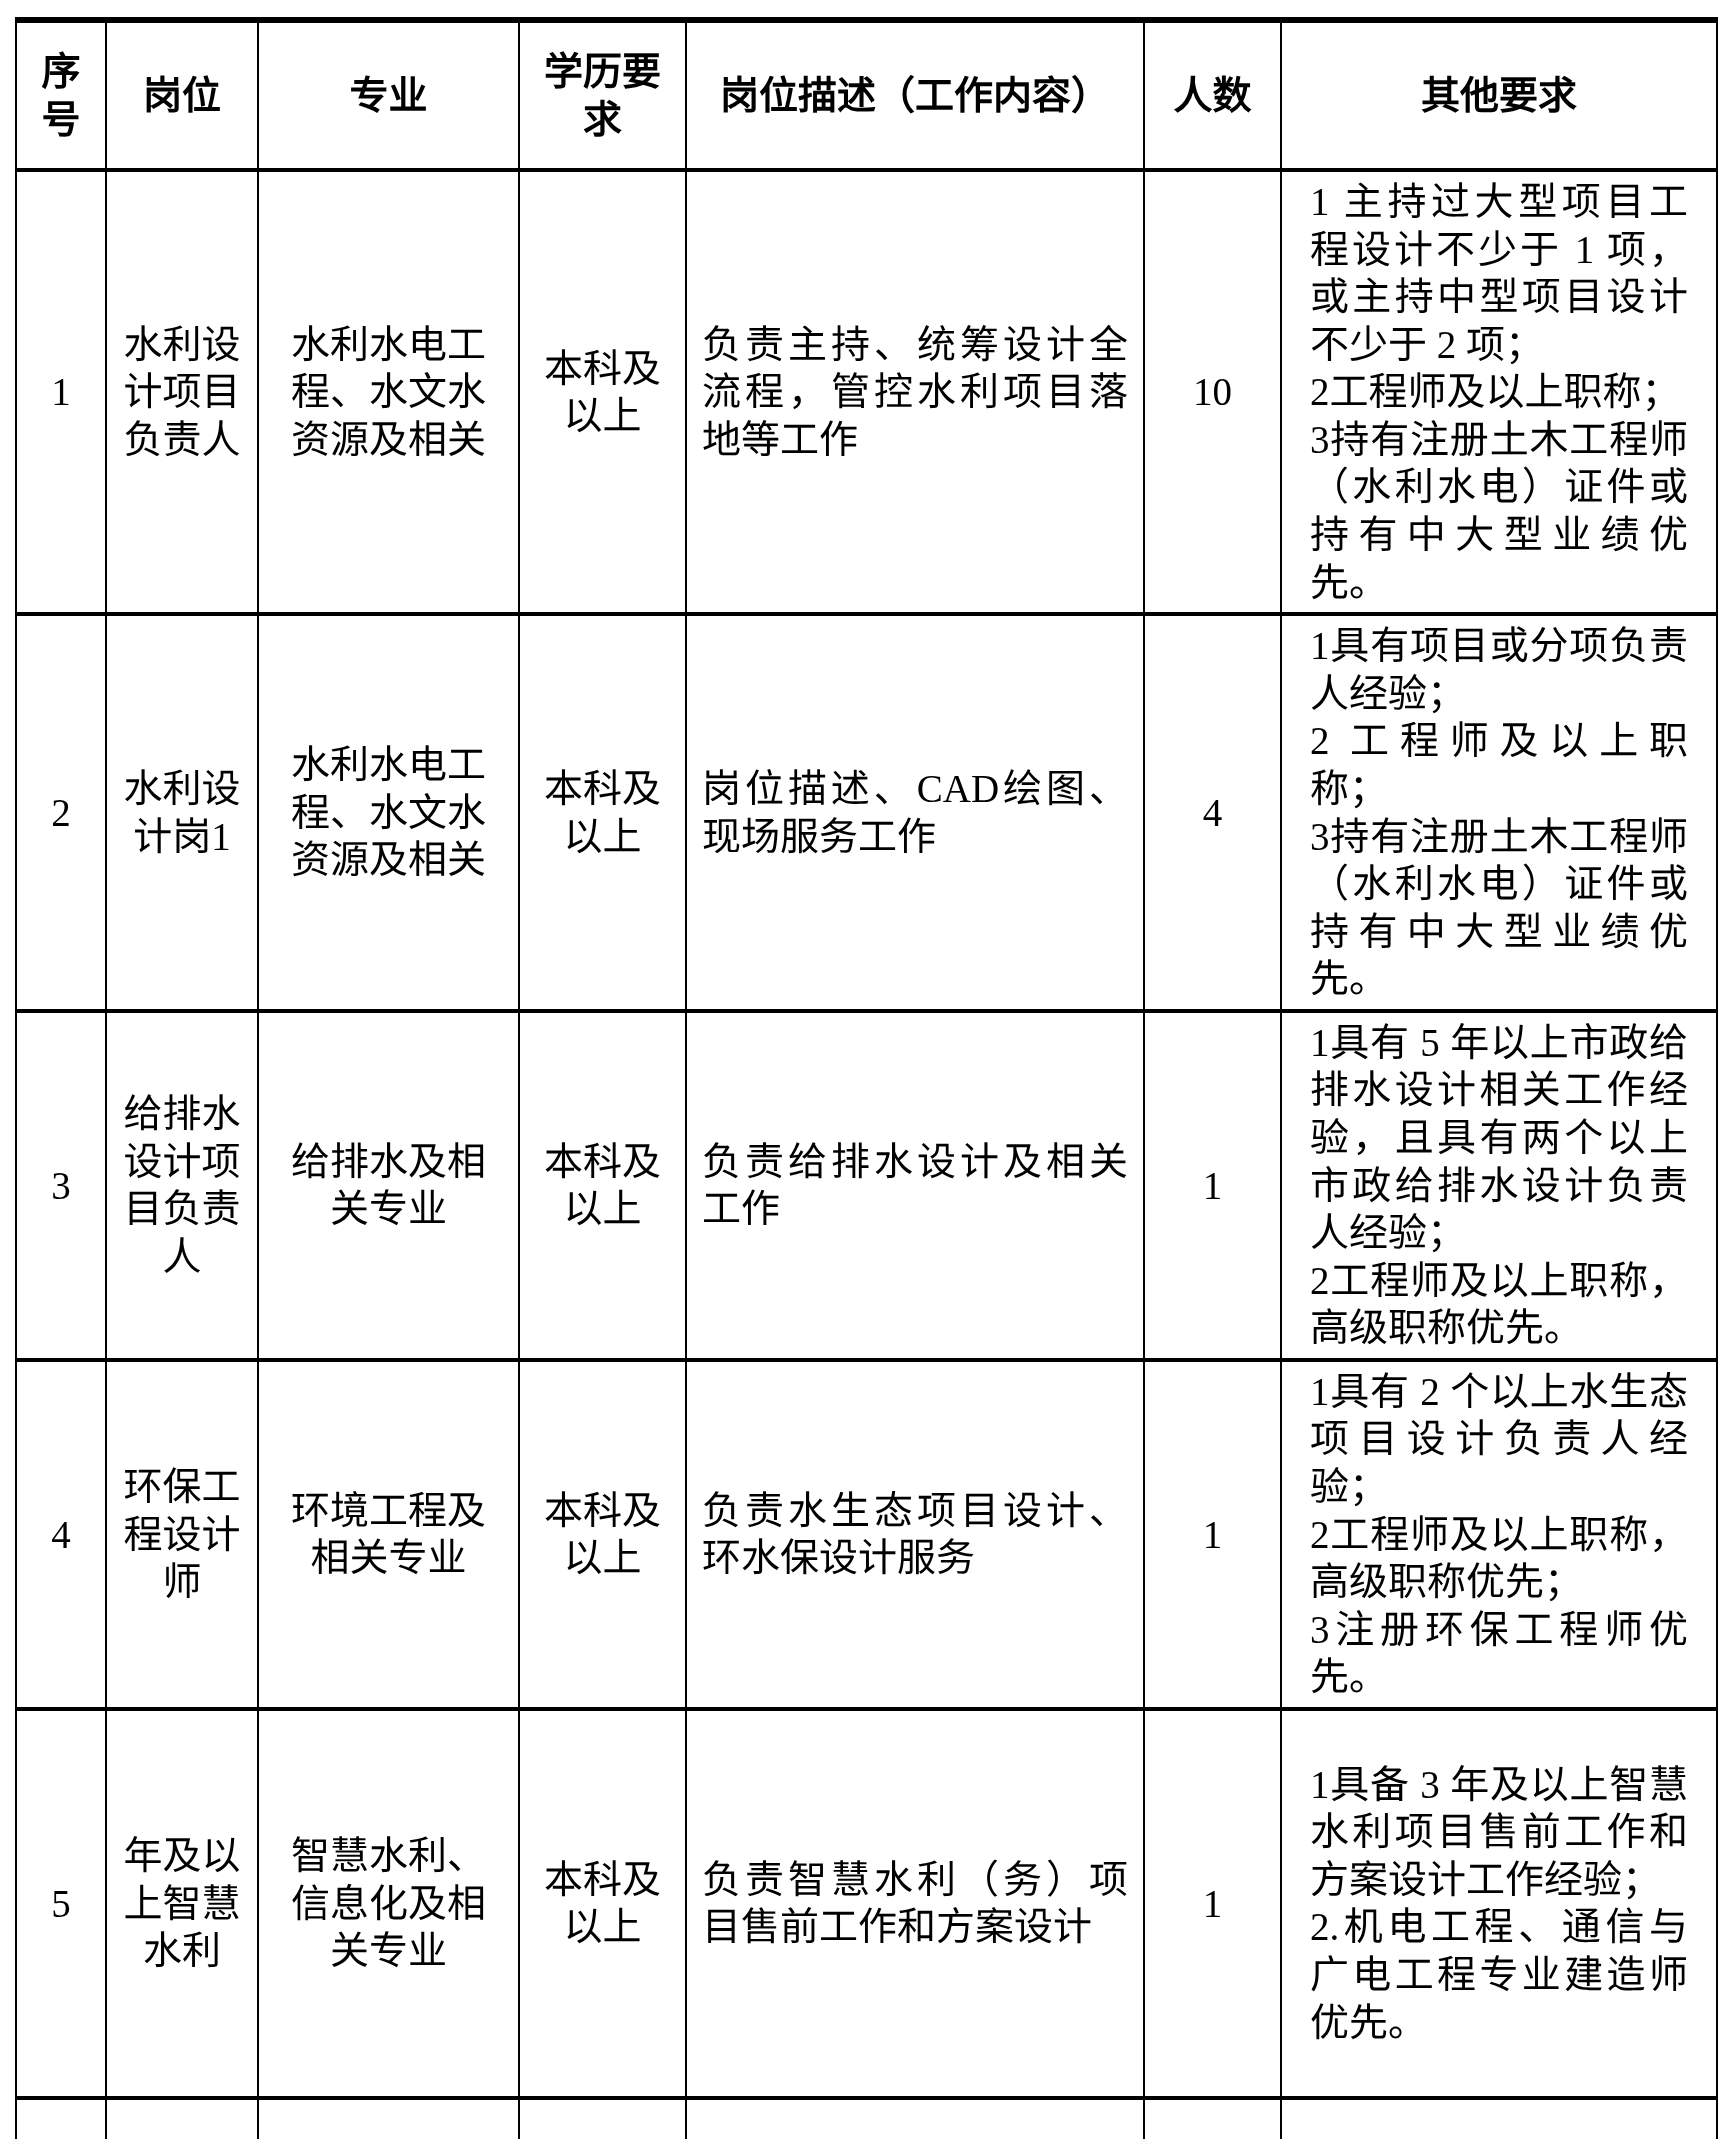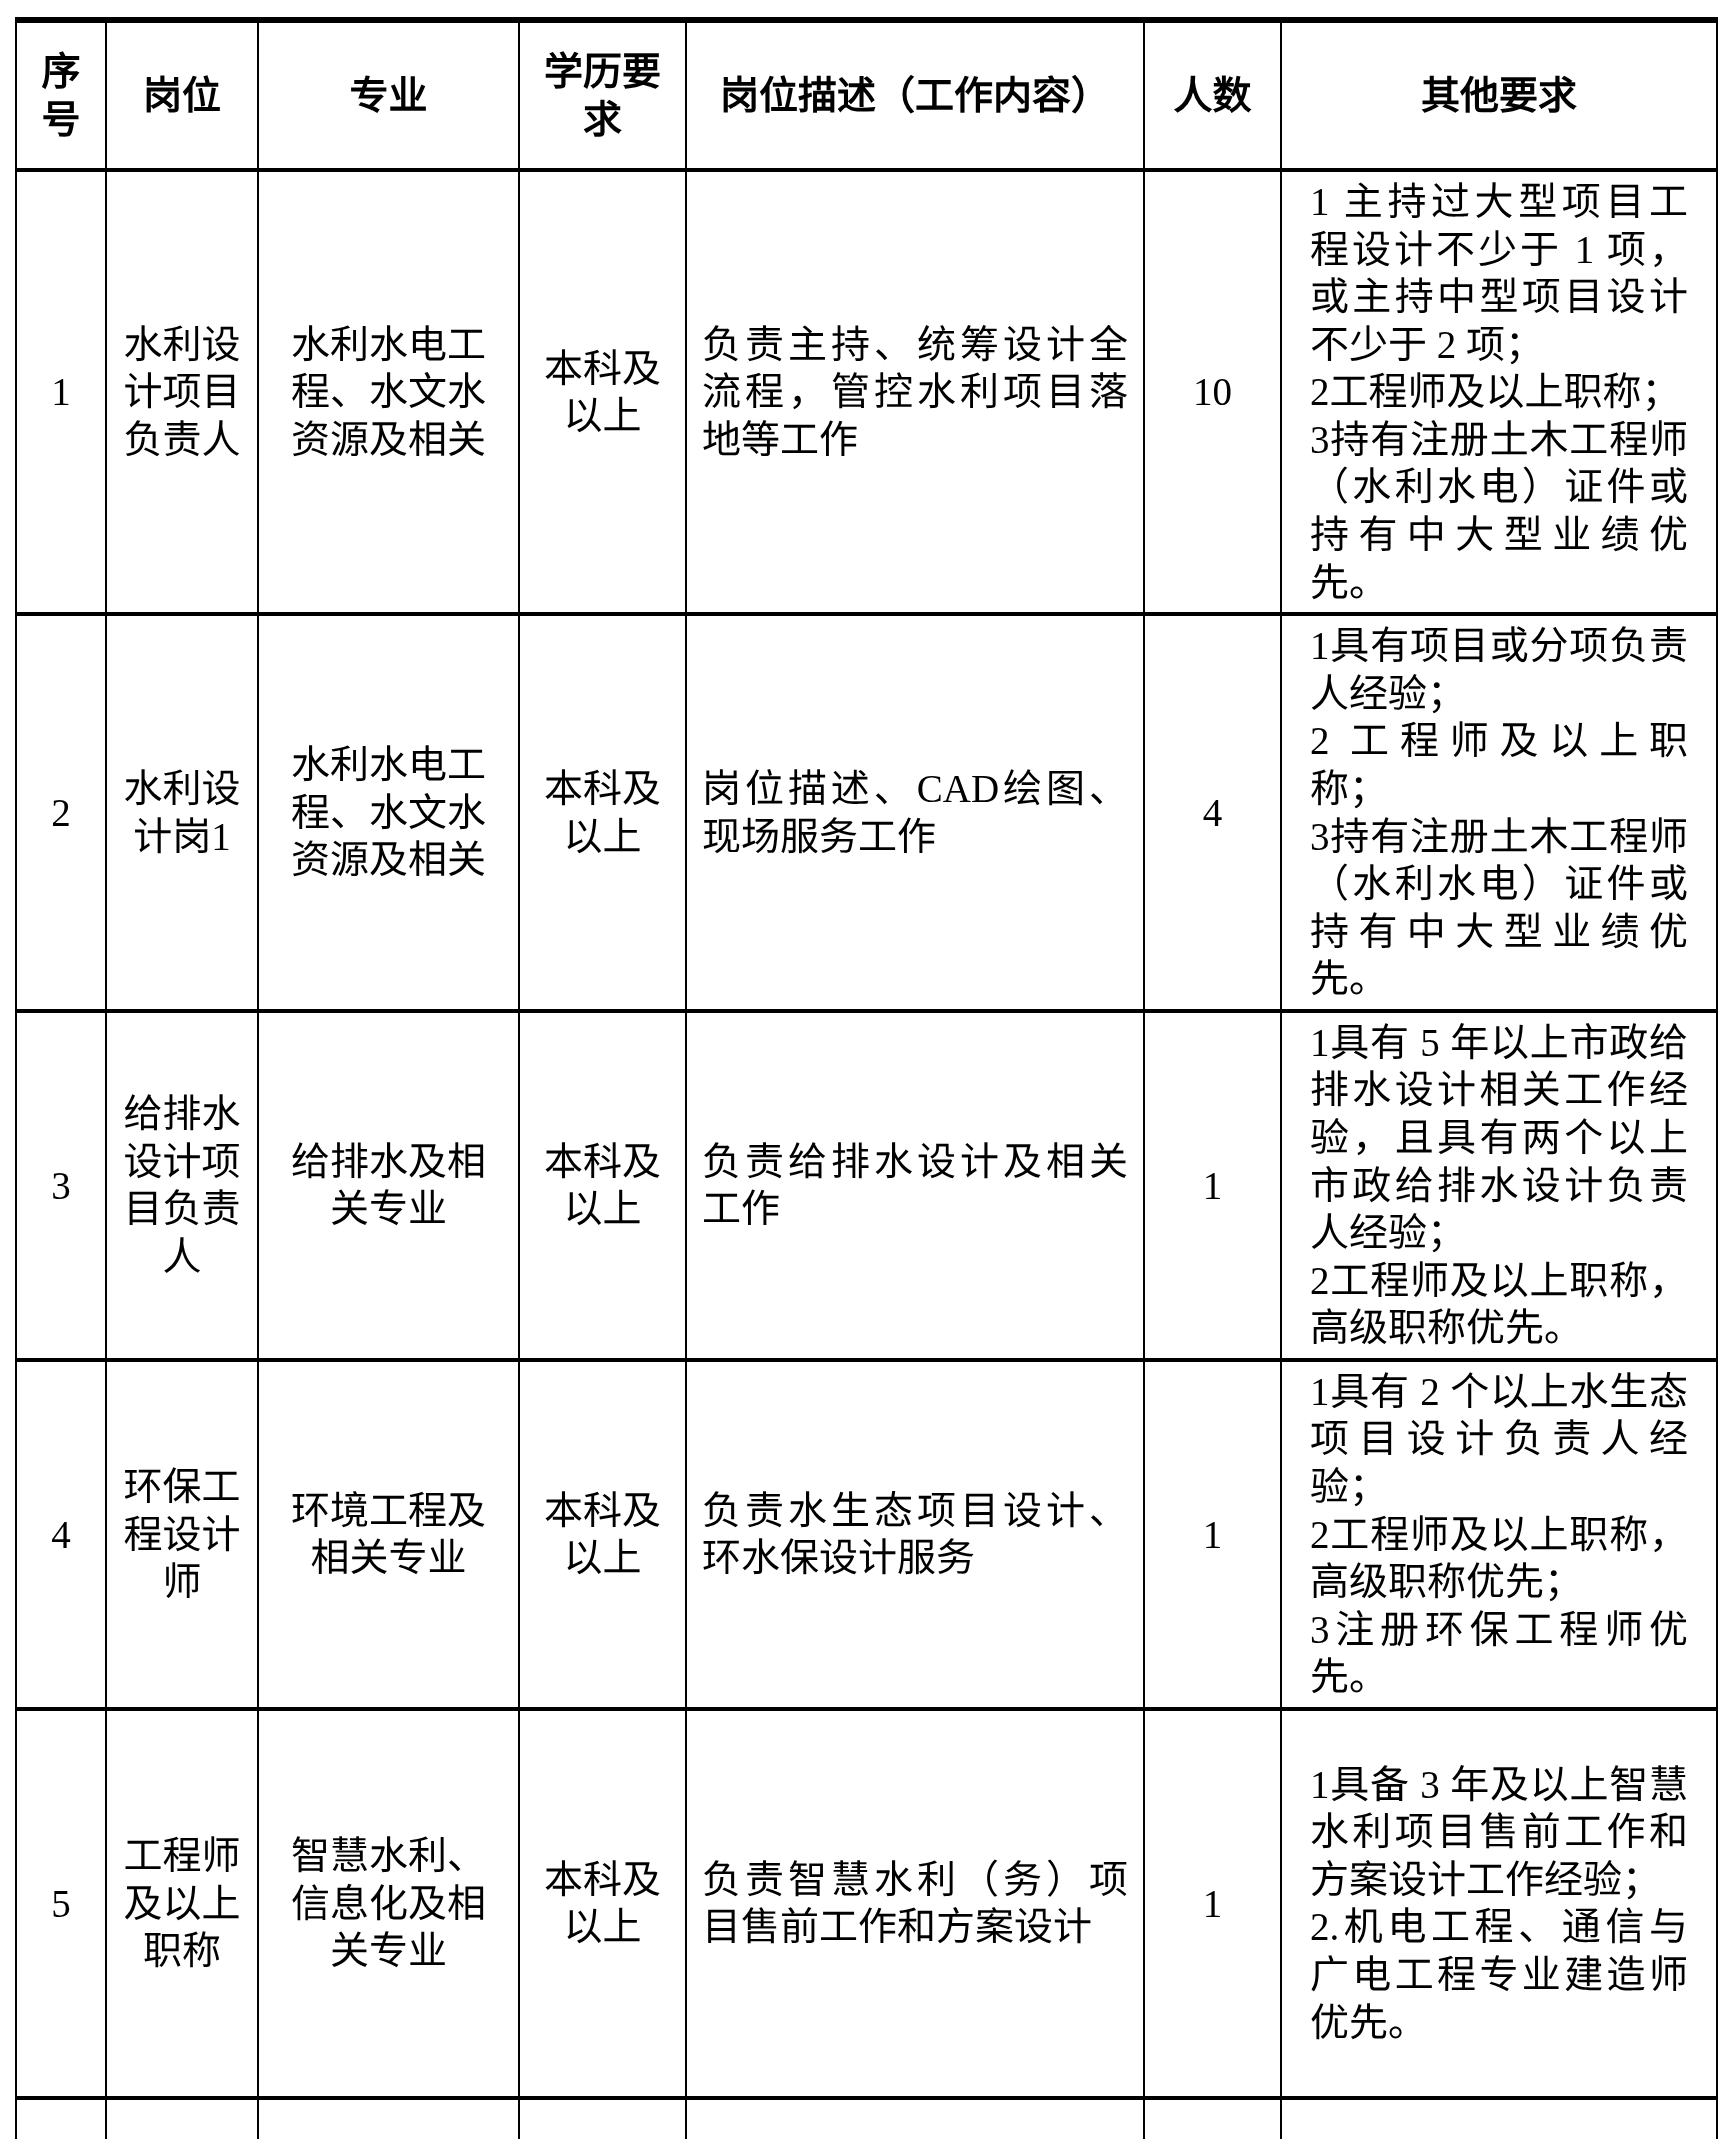--- a/index.html
+++ b/index.html
@@ -149,21 +149,21 @@
         <td class="c-major">环境工程及相关专业</td>
         <td class="c-edu">本科及以上</td>
         <td class="c-desc">负责水生态项目设计、环水保设计服务</td>
         <td class="c-count">1</td>
         <td class="c-other">1具有 2 个以上水生态项目设计负责人经验；
 2工程师及以上职称，高级职称优先；
 3注册环保工程师优先。</td>
       </tr>
       <tr class="sep rh-5">
         <td class="c-idx">5</td>
-        <td class="c-pos">工程师及以上职称</td>
+        <td class="c-pos">年及以上智慧水利</td>
         <td class="c-major">智慧水利、信息化及相关专业</td>
         <td class="c-edu">本科及以上</td>
         <td class="c-desc">负责智慧水利（务）项目售前工作和方案设计</td>
         <td class="c-count">1</td>
         <td class="c-other">1具备 3 年及以上智慧水利项目售前工作和方案设计工作经验；
 2.机电工程、通信与广电工程专业建造师优先。</td>
       </tr>
       <tr class="sep thin-below rh-6">
         <td class="c-idx">6</td>
         <td class="c-pos">水利信息化软件开发岗</td>

